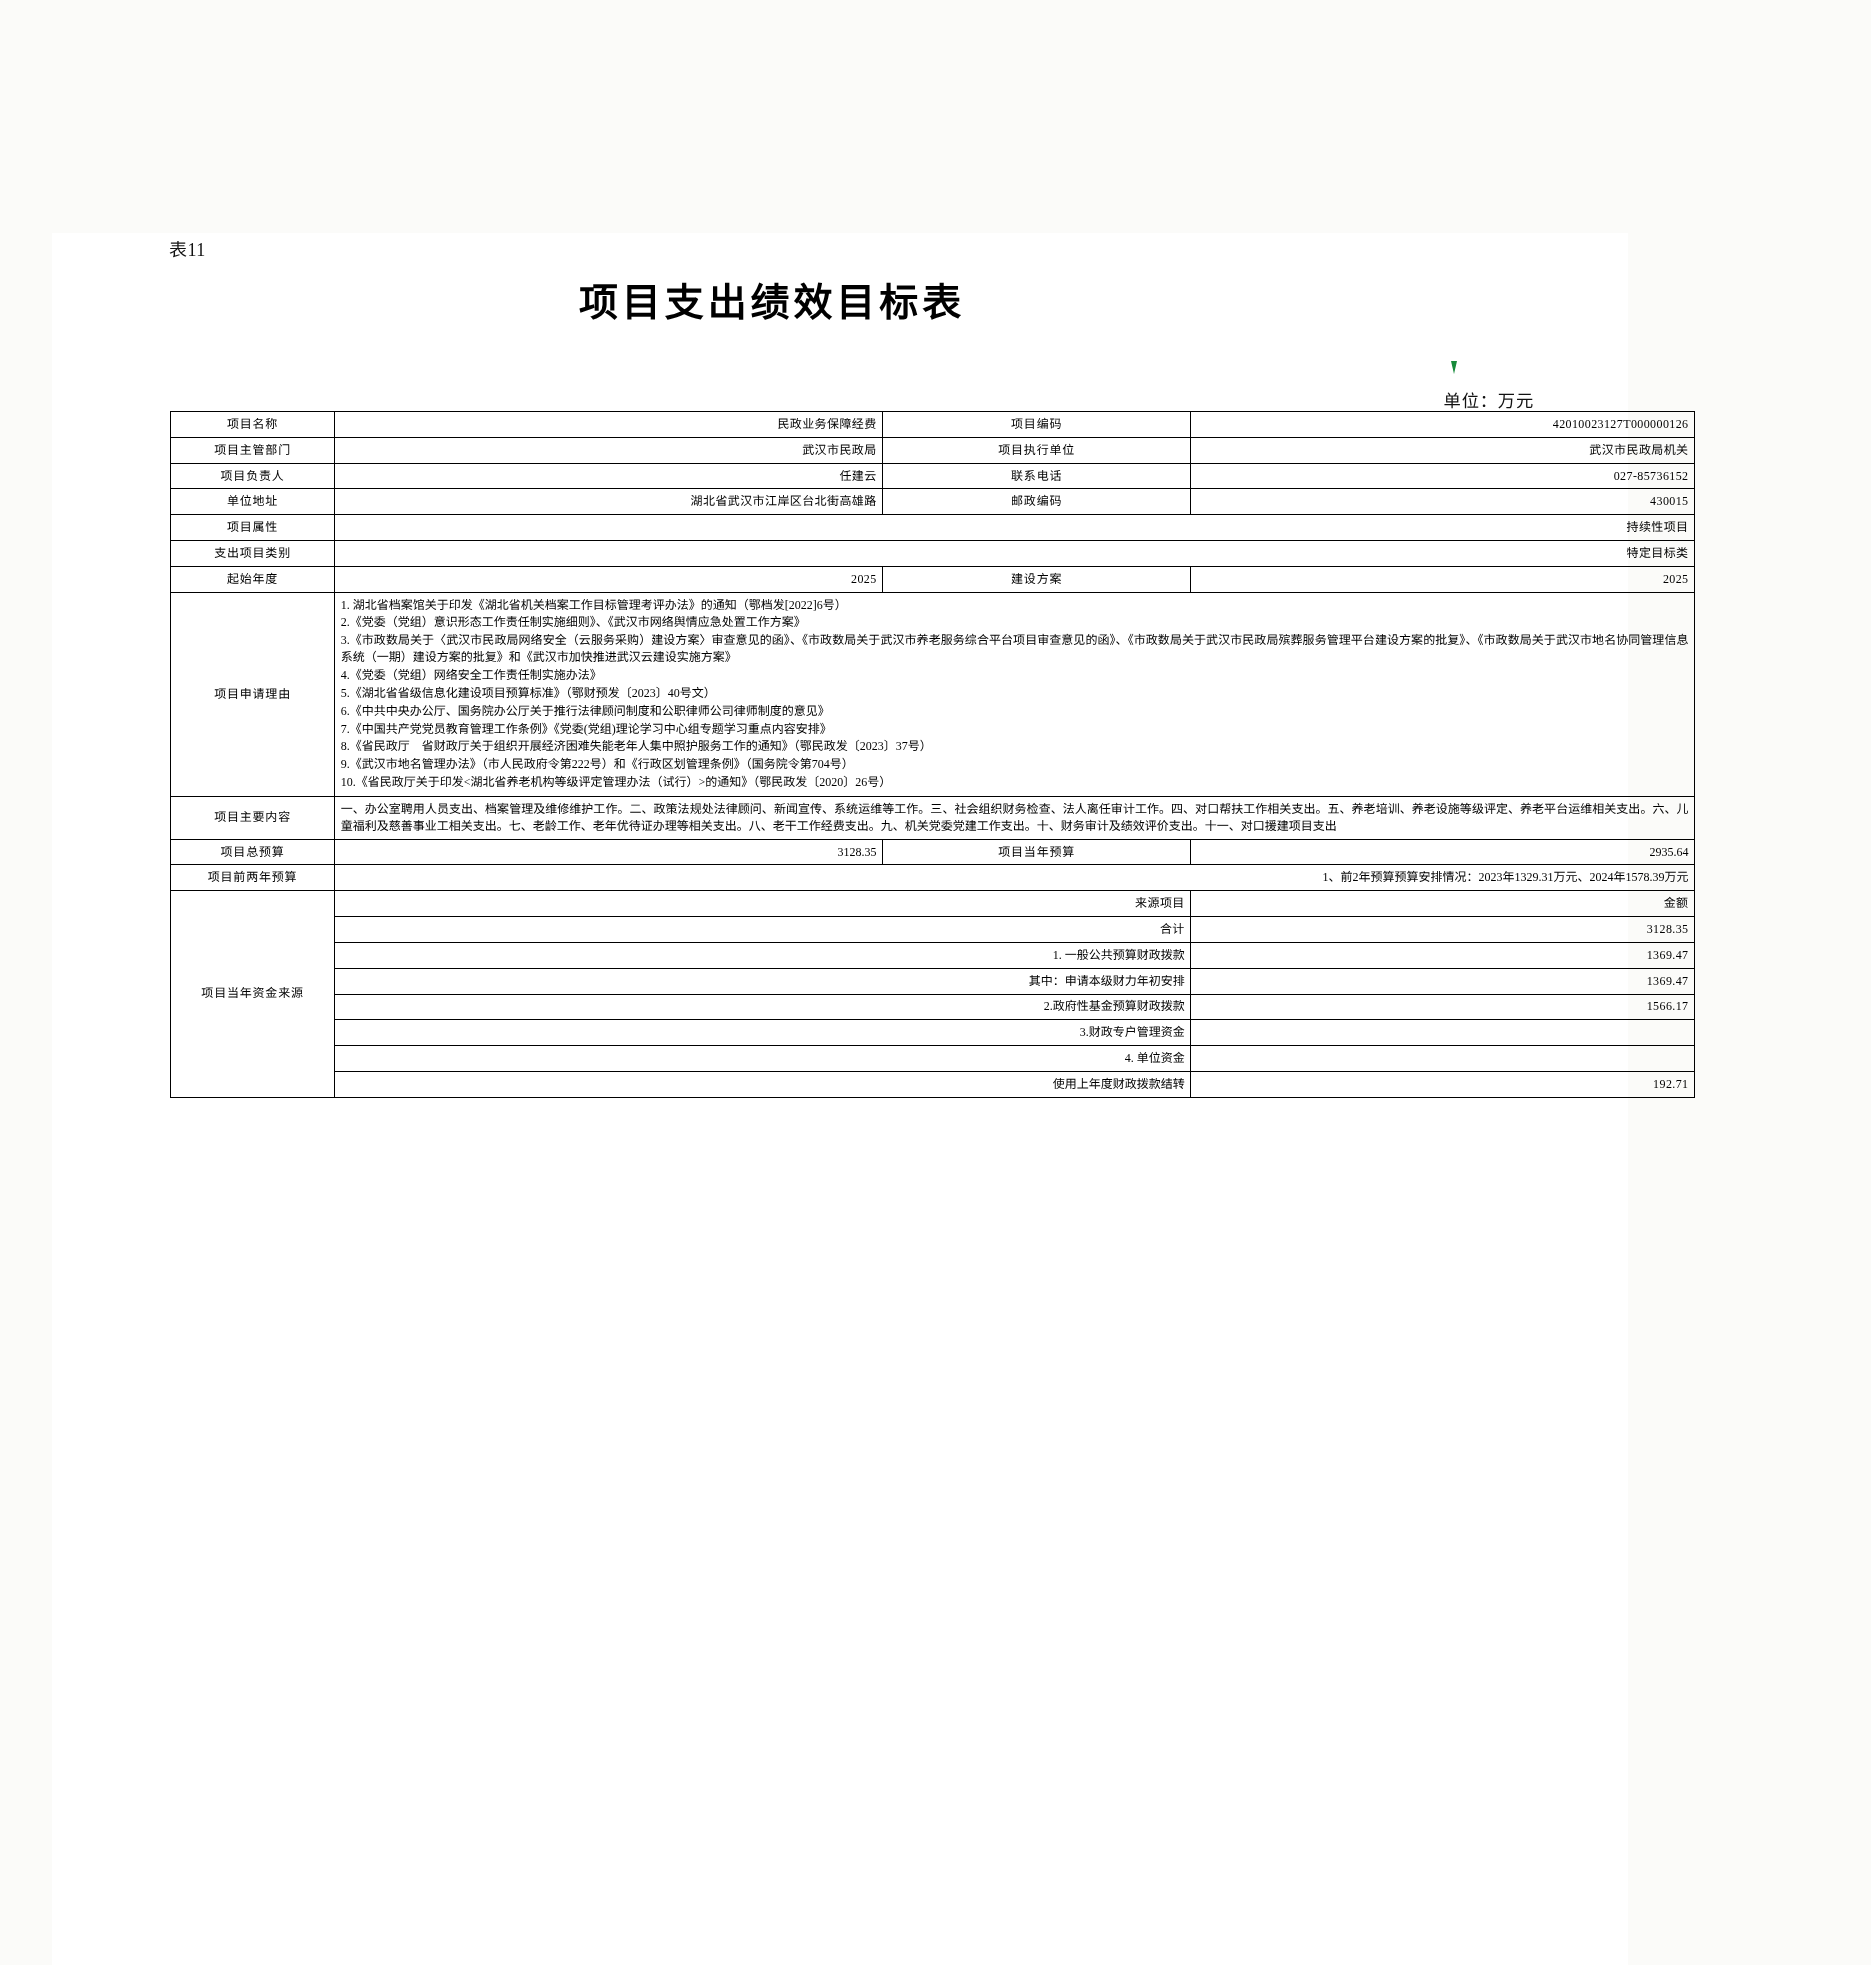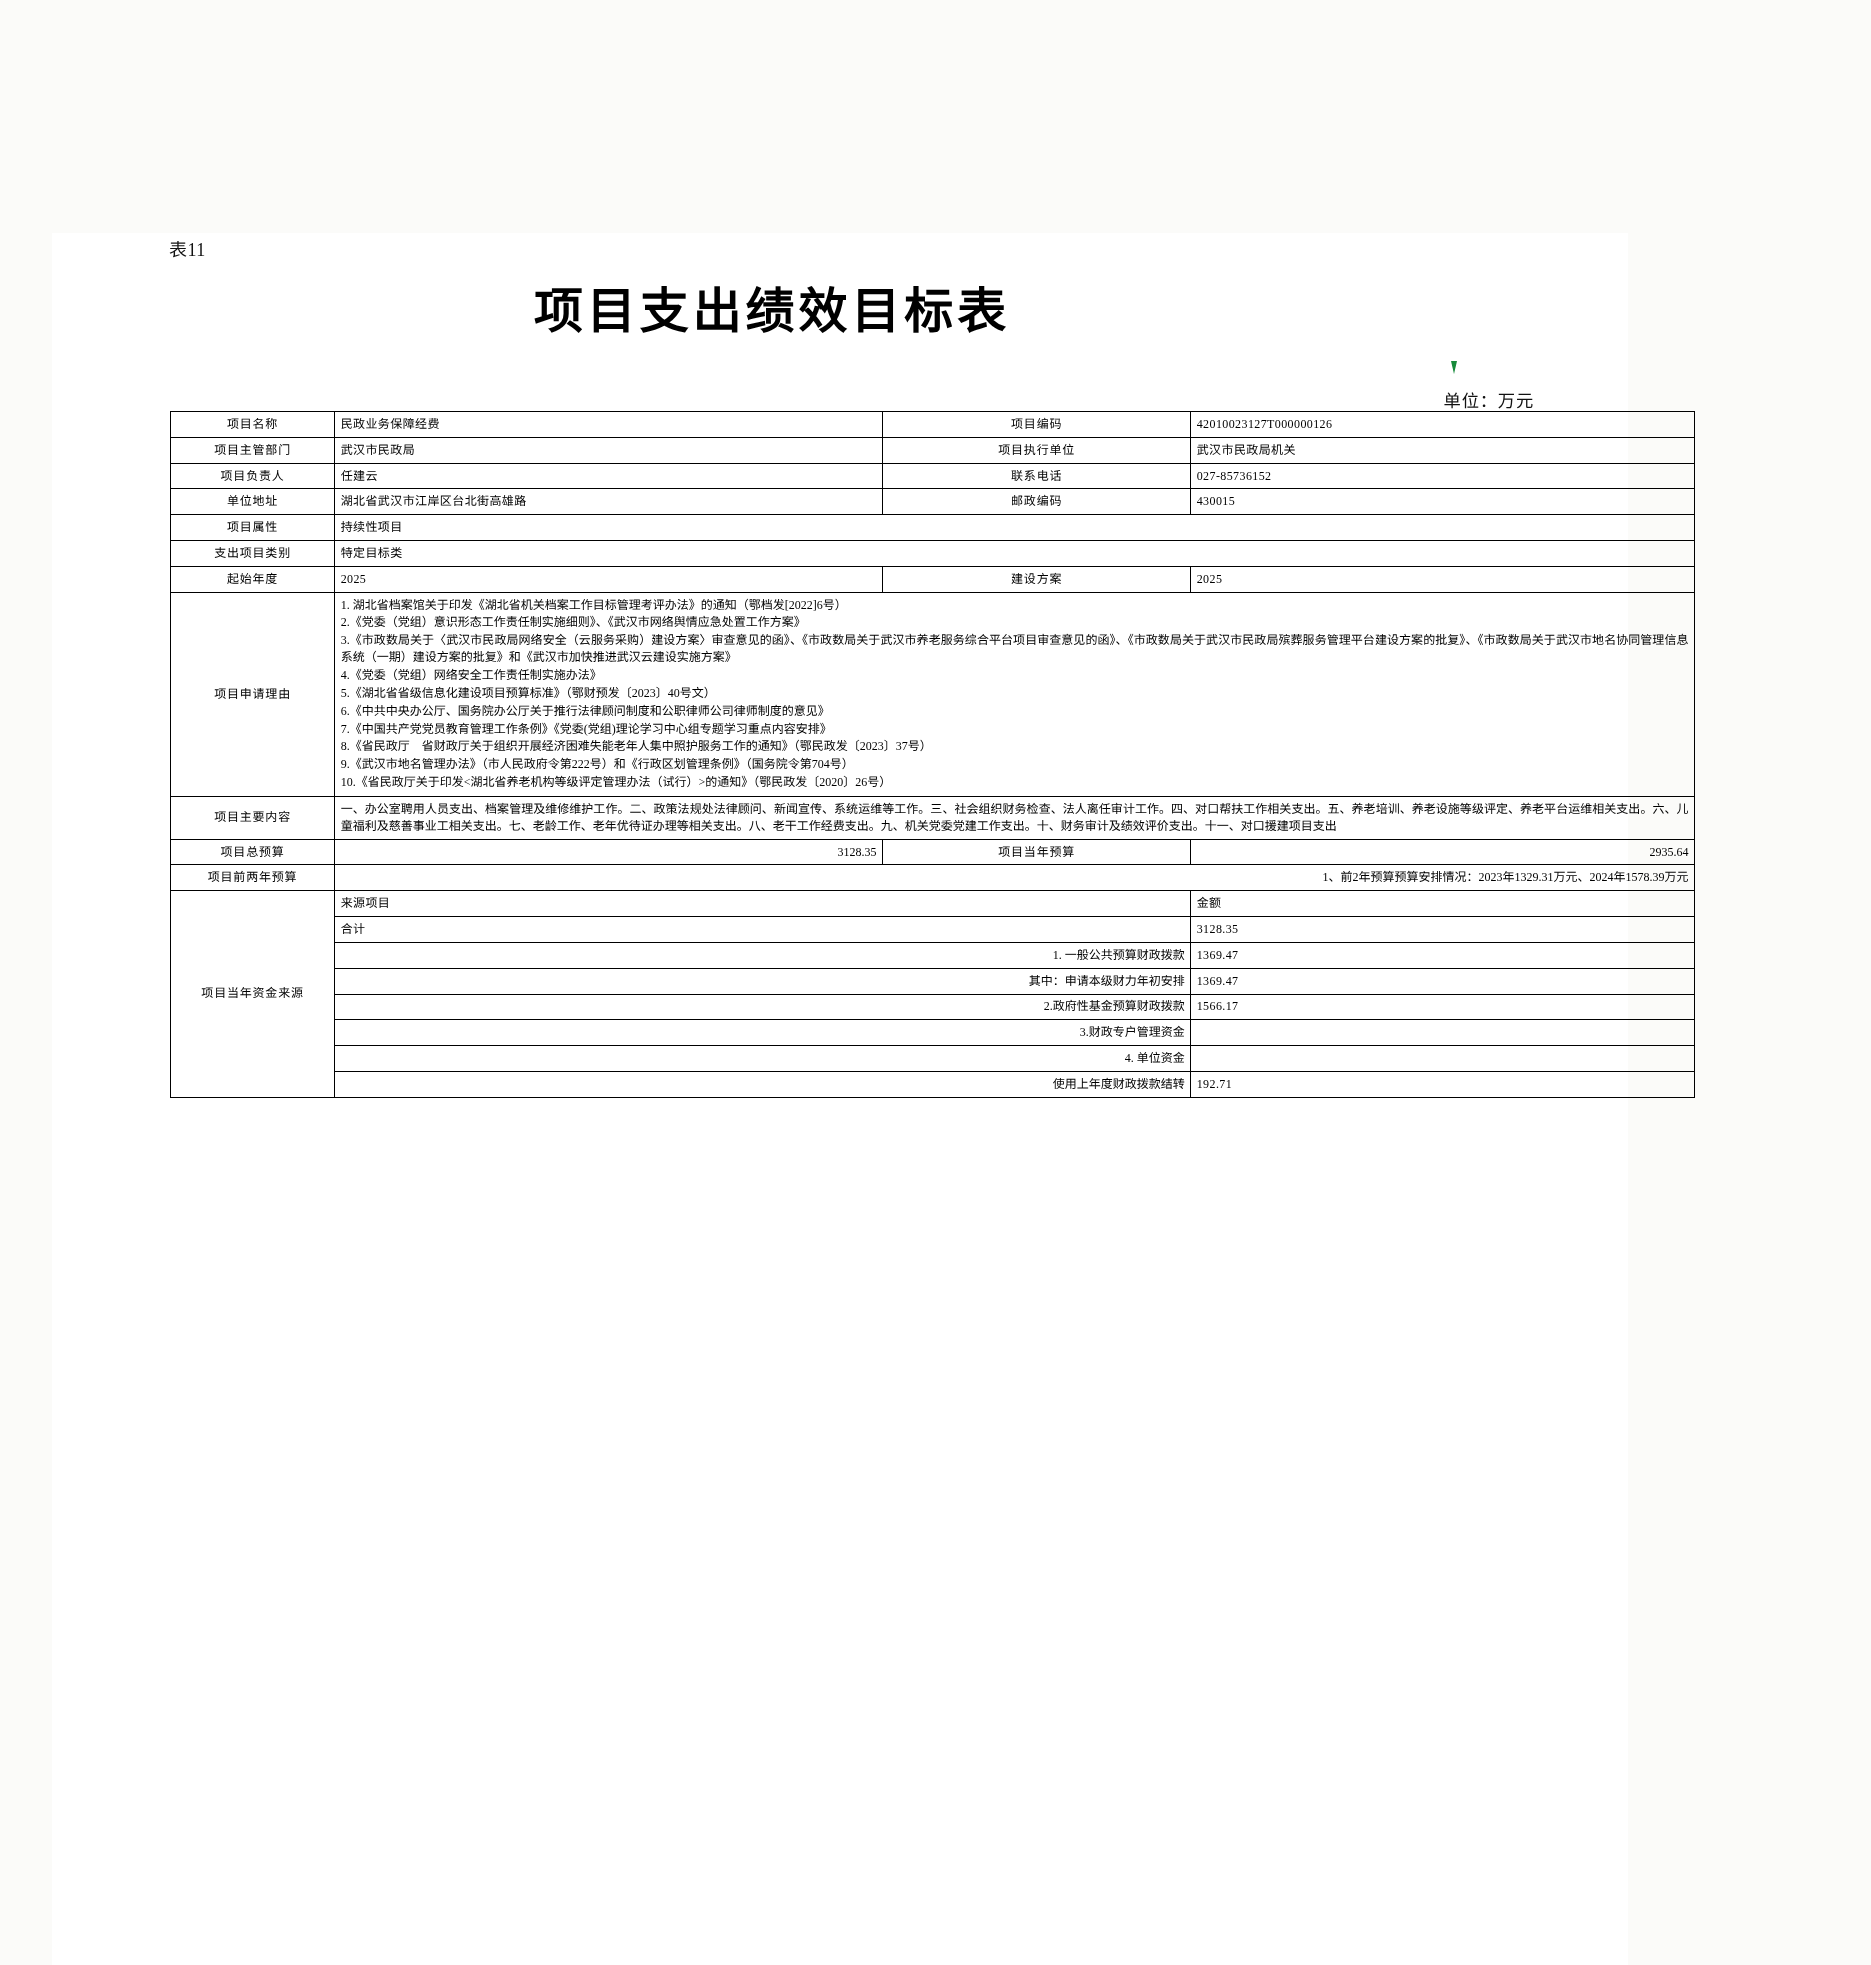--- a/index.html
+++ b/index.html
@@ -37,21 +37,21 @@
     color: #111;
     letter-spacing: 0.4px;
     line-height: 1;
   }
   .doc-title {
     position: absolute;
     left: 0;
     top: 271px;
     width: 1544px;
     text-align: center;
-    font-size: 49px;
+    font-size: 39px;
     font-weight: 700;
     letter-spacing: 3.9px;
     color: #000;
     font-family: "Liberation Serif", "DejaVu Serif", serif;
   }
   .unit-line {
     position: absolute;
     right: 338px;
     top: 366px;
     font-size: 17.3px;
@@ -85,21 +85,21 @@
     padding: 3.9px 5.5px;
     vertical-align: middle;
     line-height: 1.42;
     word-break: break-all;
   }
   .c-label {
     text-align: center;
     letter-spacing: 0.8px;
     white-space: nowrap;
   }
-  .c-center { text-align: left; letter-spacing: 0.4px; }
+  .c-center { text-align: right; letter-spacing: 0.4px; }
   .c-right  { text-align: right;  padding-right: 10.2px; }
   .c-left   { text-align: right; }
   .c-justify {
     text-align: justify;
     text-justify: inter-ideograph;
     line-height: 1.62;
     padding: 7px 9.4px 8.6px 9.4px;
   }
   .c-justify p { margin: 0 0 0.8px 0; text-indent: 0; }
   .vmid { vertical-align: middle; margin-left: 24px; }

